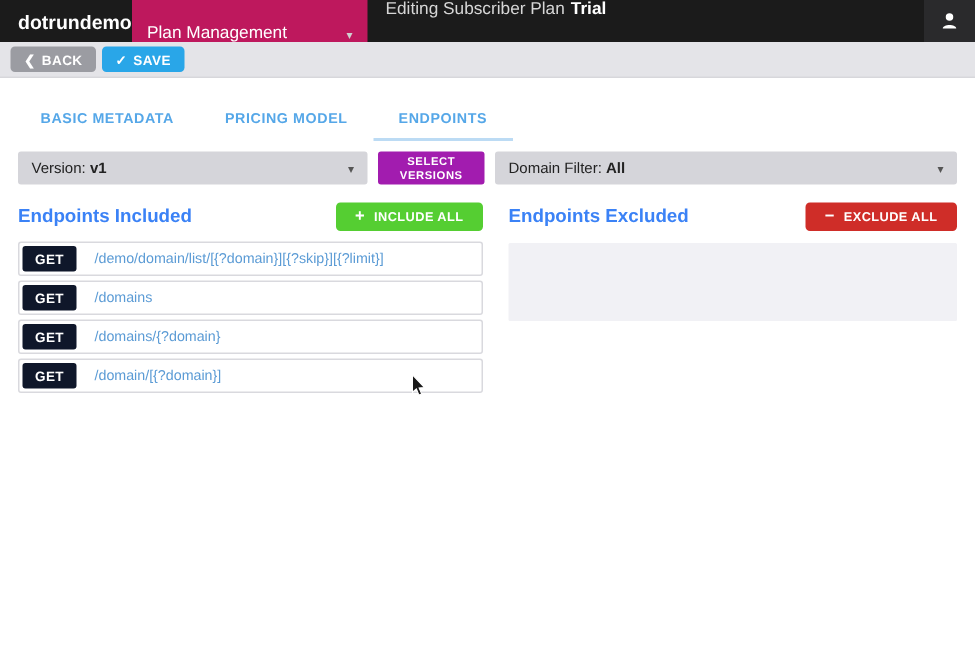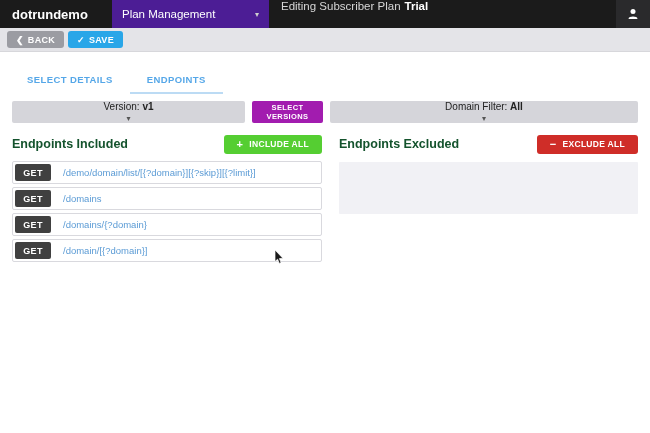--- a/index.html
+++ b/index.html
@@ -14,23 +14,23 @@
   
   .topbar {
     height:28px; background:#1b1b1b;
     display:flex; align-items:stretch;
   }
   .brand {
     color:#fff; font-weight:bold; font-size:13px;
     display:flex; align-items:center; padding:0 12px 0 12px; width:88px;
   }
   .nav-dropdown {
-    width:157px; background:#4c1d95; color:#fff; font-size:11.5px;
-    display:flex; align-items:center; justify-content:space-between;
-    padding:0 10px; cursor:pointer;margin-left:24px;
+    width:157px; background:#be185d; color:#fff; font-size:11.5px;
+    display:flex; align-items:flex-end; justify-content:space-between;
+    padding:0 10px; cursor:pointer;
   }
   .nav-dropdown .caret { font-size:8px; color:#cfcfcf; }
   .page-title {
     color:#d6d6d6; font-size:11.5px; display:flex; align-items:flex-start;
     padding-left:12px; gap:4px;
   }
   .page-title b { color:#fff; }
   .user-btn {
     margin-left:auto; width:34px; background:#2a2a2c;
     display:flex; align-items:center; justify-content:center; cursor:pointer;
@@ -62,57 +62,56 @@
     border-bottom:2px solid transparent;
   }
   .tab.active { border-bottom-color:#bcdbf4;text-align:right; }
 
   
   .filters { display:flex; margin:7px 12px 0; height:22px; gap:7px; }
   .dropdown {
     background:#d5d5da; border-radius:2px; display:flex; align-items:center;
     justify-content:space-between; padding:0 9px; font-size:10px; color:#222;
     cursor:pointer;
-    flex-direction:column;
   }
   .dropdown .dd-label { white-space:pre; }
   .dropdown .caret { font-size:8px; color:#555; }
   .dd-version { width:233px; }
   .dd-domain { flex:1; }
   .btn-select-versions {
     background:#a21caf; color:#fff; border:none; border-radius:2px;
     font-size:7.5px; font-weight:bold; letter-spacing:.4px; width:71px;
     cursor:pointer; font-family:"Liberation Sans", sans-serif;
   }
 
   
   .sections { display:flex; margin:11px 12px 0; gap:17px; }
   .col-left { width:310px; }
   .col-right { flex:1; }
   .section-header {
     display:flex; justify-content:space-between; align-items:center; height:20px;
   }
-  .section-title { color:#14532d; font-size:12.5px; font-weight:bold; }
+  .section-title { color:#3b82f6; font-size:12.5px; font-weight:bold; }
   .pill-btn {
     border:none; border-radius:3px; color:#fff; font-size:8.5px; font-weight:bold;
     letter-spacing:.3px; height:19px; padding:0 13px; display:flex;
     align-items:center; gap:6px; cursor:pointer;
     font-family:"Liberation Sans", sans-serif;
   }
   .pill-btn .sign { font-size:11px; font-weight:bold; line-height:1; }
   .btn-include { background:#55ce32; }
   .btn-exclude { background:#cf2d28; }
 
   .endpoint-list { margin-top:7px; }
   .endpoint-row {
     height:23px; background:#fff; border:1px solid #d9d9de; border-radius:2px;
     display:flex; align-items:center; margin-bottom:3px; cursor:pointer;
   }
   .method-badge {
-    background:#404040; color:#fff; font-size:9px; font-weight:bold;
+    background:#0f172a; color:#fff; font-size:9px; font-weight:bold;
     width:36px; height:17px; margin-left:2px; border-radius:2px;
     display:flex; align-items:center; justify-content:center; letter-spacing:.3px;
   }
   .endpoint-path { color:#5b9bd5; font-size:9.5px; margin-left:12px; white-space:nowrap; }
 
   .excluded-panel {
     background:#f1f1f5; height:52px; margin-top:8px; border-radius:1px;
   }
 
   
@@ -144,21 +143,22 @@
     <span class="chev">❮</span>
     <span>BACK</span>
   </button>
   <button class="btn btn-save">
     <span>✓</span>
     <span>SAVE</span>
   </button>
 </div>
 
 <div class="tabs">
-  <div class="tab">SELECT DETAILS</div>
+  <div class="tab">BASIC METADATA</div>
+  <div class="tab">PRICING MODEL</div>
   <div class="tab active">ENDPOINTS</div>
 </div>
 
 <div class="filters">
   <div class="dropdown dd-version">
     <span class="dd-label"><span>Version: </span><b>v1</b></span>
     <span class="caret">▾</span>
   </div>
   <button class="btn-select-versions">SELECT VERSIONS</button>
   <div class="dropdown dd-domain">

